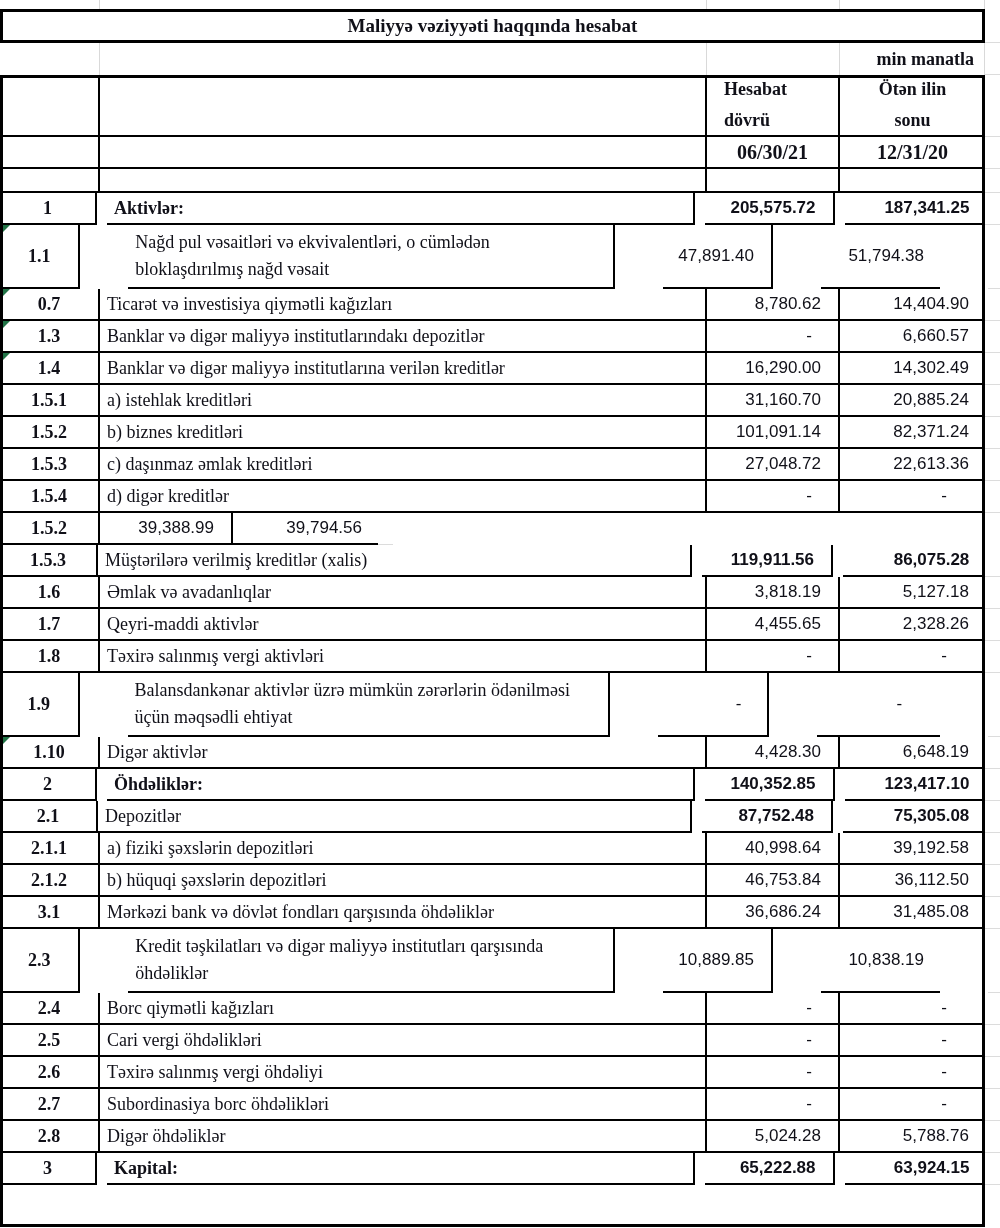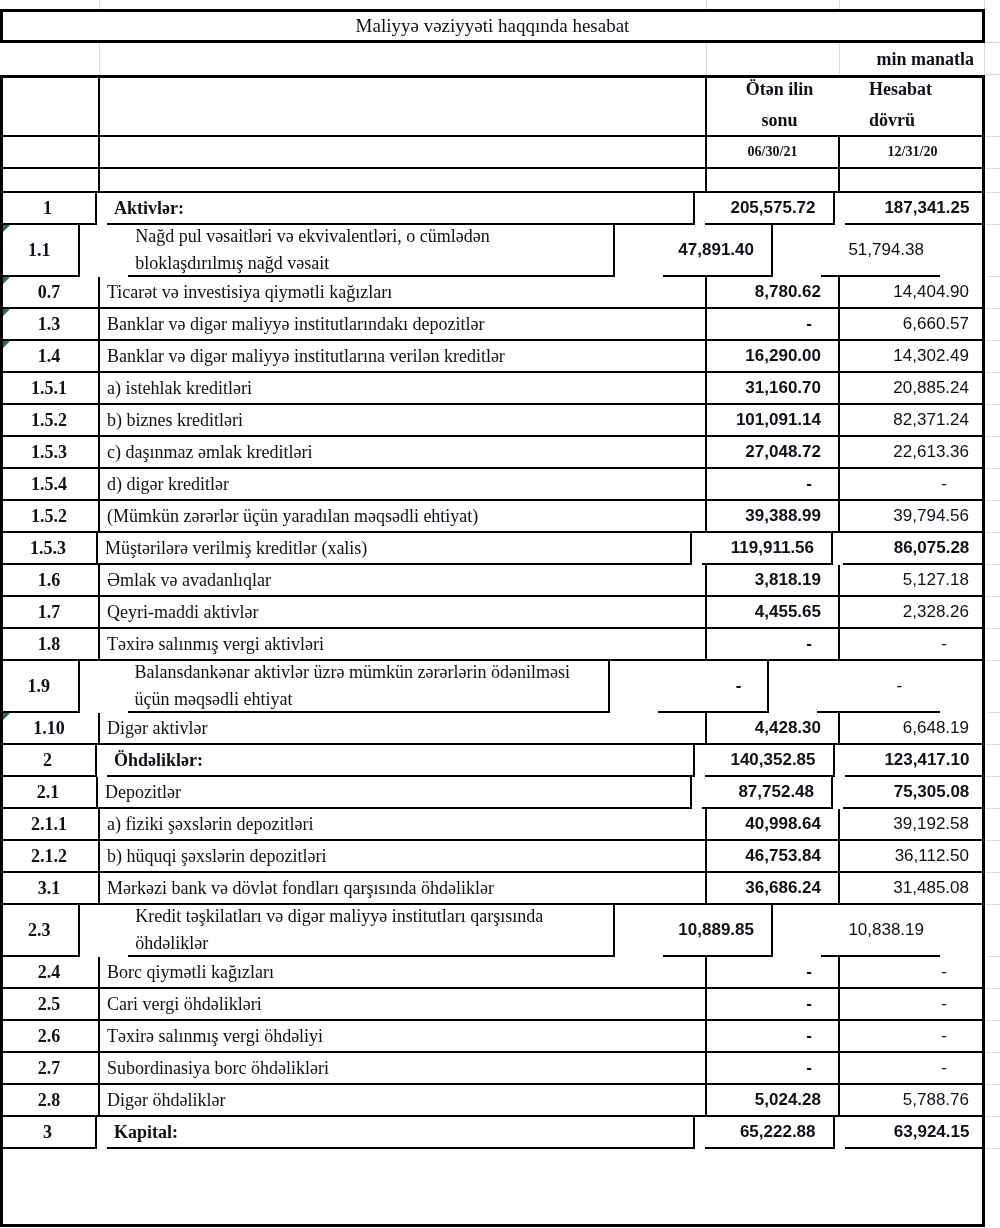--- a/index.html
+++ b/index.html
@@ -7,60 +7,60 @@
     position:relative;width:1000px;height:1228px;background:#fff;
     font-family:"Liberation Serif","DejaVu Serif",serif;
     color:#101018;font-size:18px;
   }
   .frow{display:flex;}
   .c{box-sizing:border-box;display:flex;align-items:center;overflow:hidden;
      border-right:2px solid #000;border-bottom:2px solid #000;background:#fff;}
   .num{width:100px;justify-content:center;font-weight:700;position:relative;}
   .label{width:607px;padding-left:7px;white-space:pre-line;line-height:1.5;}
   .v1{width:133px;justify-content:flex-end;padding-right:17px;
-      font-family:"Liberation Sans","DejaVu Sans",sans-serif;font-size:17px;font-weight:bold;}
+      font-family:"Liberation Sans","DejaVu Sans",sans-serif;font-size:17px;}
   .v2{width:145px;justify-content:flex-end;padding-right:16px;border-right:none;
       font-family:"Liberation Sans","DejaVu Sans",sans-serif;font-size:17px;}
   .strip{width:15px;border-right:none;border-bottom:1px solid #dcdcdc;}
   .trow{height:32px;display:flex;}
-  .tall{height:52px;gap:48px;}
+  .tall{height:64px;gap:48px;}
   .selrow{height:42px;}
   .b{font-weight:700;margin-left:10px;}
   .v1.dash{padding-right:26px;}
   .v2.dash{padding-right:38px;}
   .tri{position:absolute;top:0;left:0;width:0;height:0;
        border-top:10px solid #217346;border-right:10px solid transparent;}
   
   .v1.selected{position:relative;font-weight:700;padding-right:5px;}
   .selbox{position:absolute;left:0;top:0;right:0;bottom:0;border:2px solid #217346;pointer-events:none;}
   .handle{position:absolute;right:-3px;bottom:-3px;width:7px;height:7px;
           background:#217346;border:1px solid #fff;box-sizing:content-box;}
   
   .gstrip{height:9px;}
   .gcell{border-right:1px solid #d9d9d9;border-bottom:none;}
   .gcell.last{border-right:none;}
   .title-row{height:34px;display:flex;}
   .title-box{box-sizing:border-box;width:985px;height:34px;border:3px solid #000;
      display:flex;align-items:center;justify-content:center;
-     font-weight:400;font-size:19px;}
+     font-weight:700;font-size:19px;}
   .title-strip{width:15px;box-sizing:border-box;border-bottom:1px solid #dcdcdc;}
   .manat-row{height:32px;display:flex;}
   .manat-row .c{border-right:1px solid #d9d9d9;border-bottom:none;}
   .manat-row .v2{justify-content:flex-end;padding-right:10px;font-weight:700;
       font-family:"Liberation Serif","DejaVu Serif",serif;font-size:18px;}
   .manat-row .strip{border-right:none;border-bottom:1px solid #dcdcdc;}
   
   .hrow{height:62px;}
   .hcell{font-weight:700;white-space:pre-line;line-height:1.7;
       font-family:"Liberation Serif","DejaVu Serif",serif;font-size:18px;}
   .hcell.v1{justify-content:flex-start;padding-left:17px;text-align:left;}
   .hcell.v2{justify-content:center;text-align:center;padding-right:0;}
   .drow{height:32px;}
   .dcell{justify-content:center;font-weight:700;padding:10px;
-      font-family:"Liberation Serif","DejaVu Serif",serif;font-size:14px;text-align:right;}
+      font-family:"Liberation Serif","DejaVu Serif",serif;font-size:20px;text-align:right;}
   .erow{height:24px;}
   
   .tbl-frame{position:absolute;left:0;top:75px;width:985px;height:1152px;
      box-sizing:border-box;border:3px solid #000;pointer-events:none;}
 </style>
 </head>
 <body>
 
 <div class="sheet">
 
@@ -83,24 +83,24 @@
     <div class="c v1"></div>
     <div class="c v2">min manatla</div>
     <div class="c strip"></div>
   </div>
 
   <div>
 
     <div class="trow hrow">
       <div class="c num"></div>
       <div class="c label"></div>
+      <div class="c v1 hcell">Hesabat
+dövrü</div>
       <div class="c v2 hcell">Ötən ilin
 sonu</div>
-      <div class="c v1 hcell">Hesabat
-dövrü</div>
       <div class="c strip"></div>
     </div>
 
     <div class="trow drow">
       <div class="c num"></div>
       <div class="c label"></div>
       <div class="c v1 dcell">06/30/21</div>
       <div class="c v2 dcell">12/31/20</div>
       <div class="c strip"></div>
     </div>
@@ -207,21 +207,20 @@
     <div class="c label">d) digər kreditlər</div>
     <div class="c val v1 dash">-</div>
     <div class="c val v2 dash">-</div>
     <div class="c strip"></div>
   </div>
 
   <div class="trow">
     <div class="c num">
             <span class="numtxt">1.5.2</span>
           </div>
-    <div class="c label">(Mümkün zərərlər üçün yaradılan məqsədli ehtiyat)</div>
     <div class="c val v1">39,388.99</div>
     <div class="c val v2">39,794.56</div>
     <div class="c strip"></div>
   </div>
 
   <div class="trow">
     <div class="c num">
             <span class="numtxt">1.5.3</span>
           </div>
     <div class="c label">Müştərilərə verilmiş kreditlər (xalis)</div>

